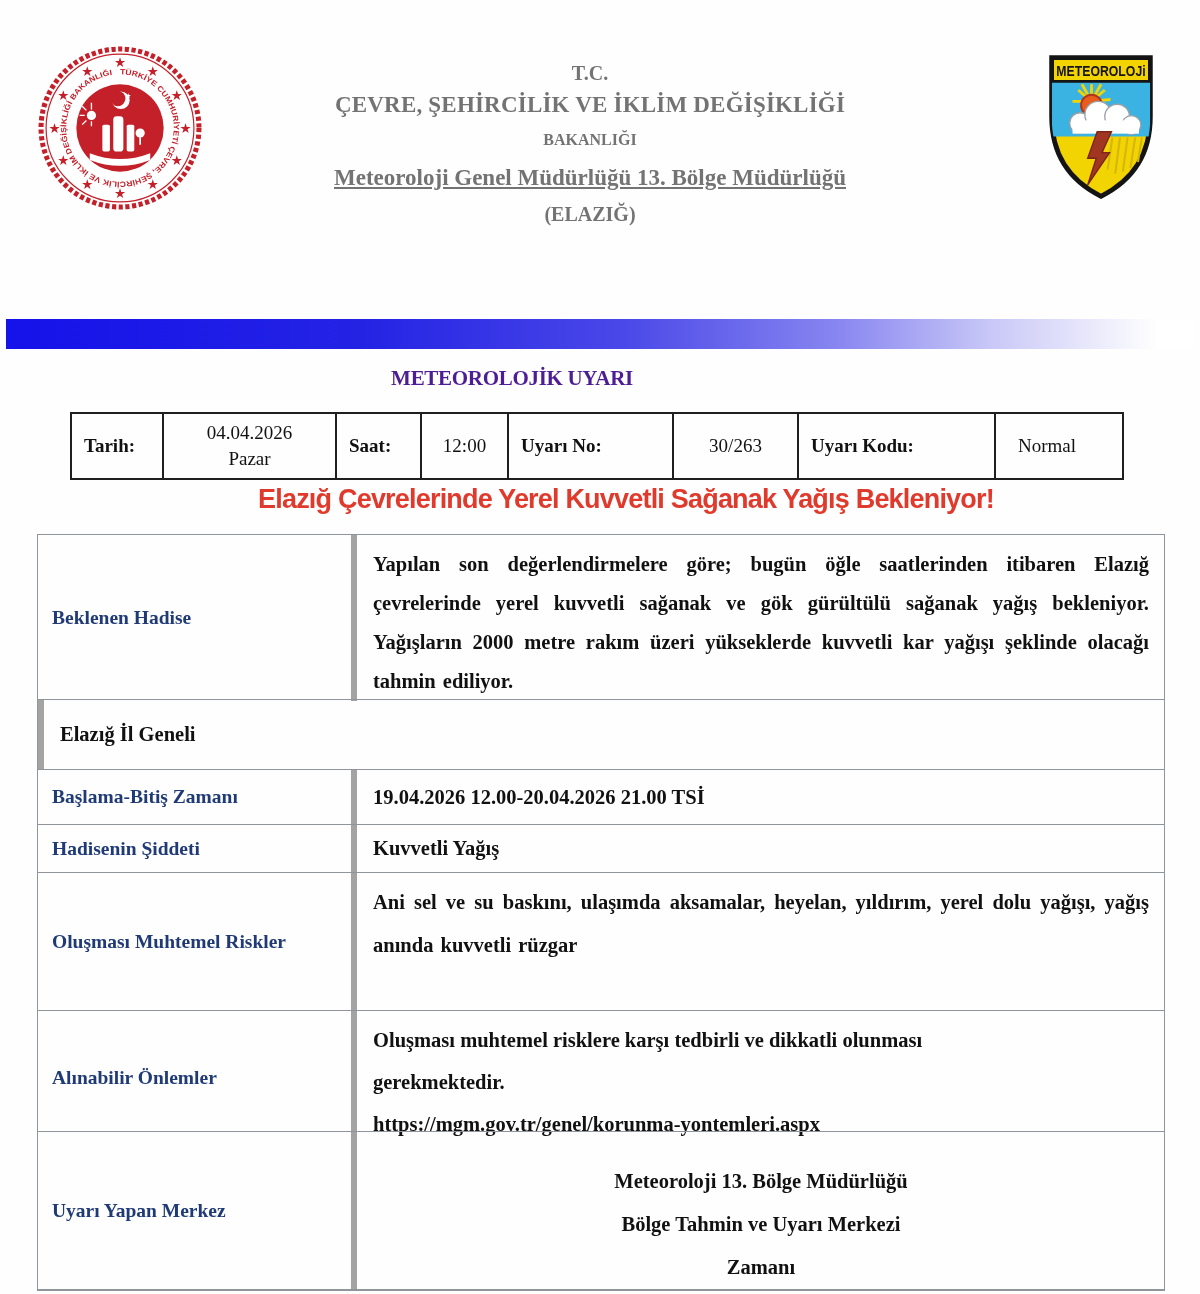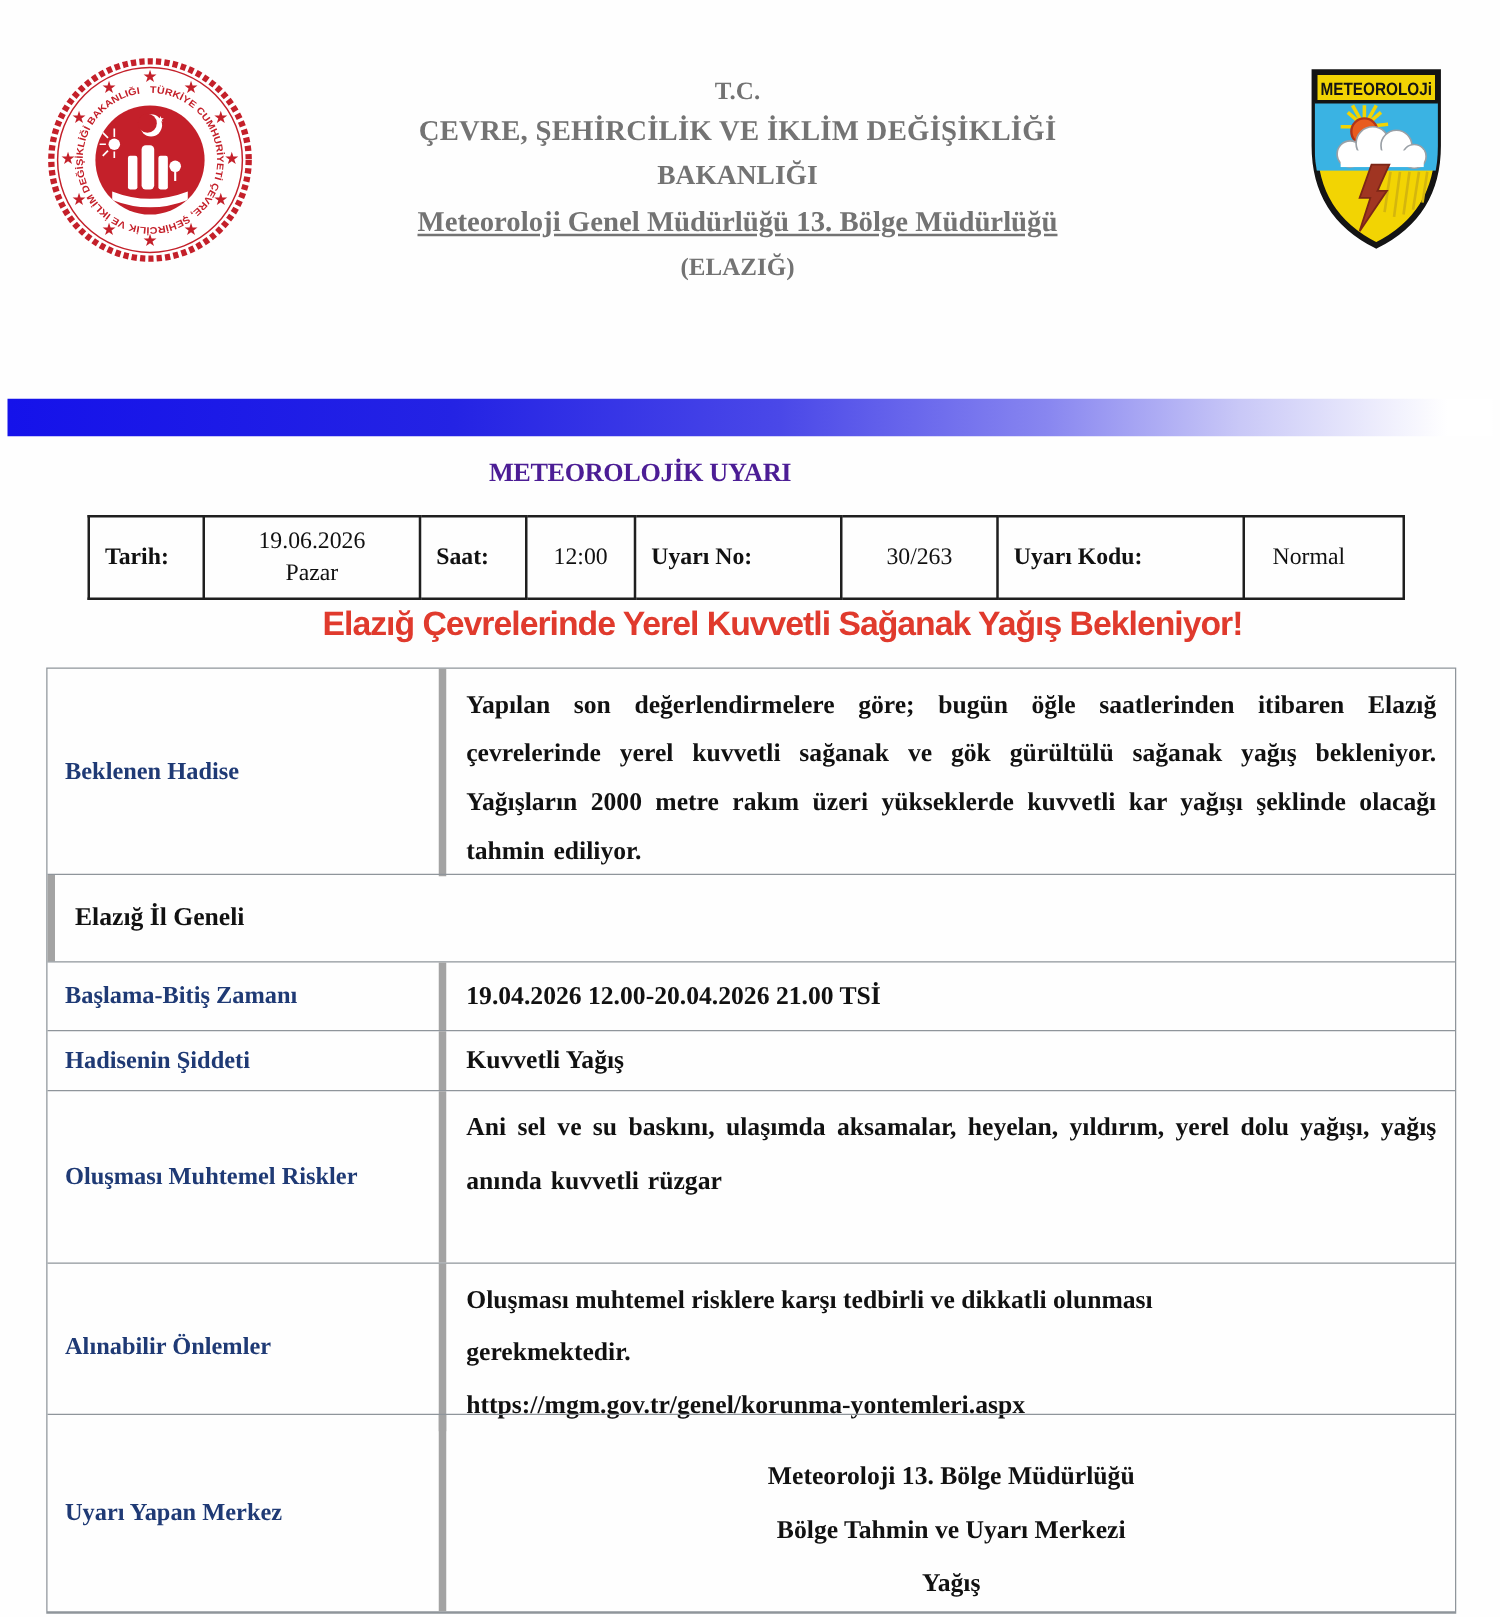--- a/index.html
+++ b/index.html
@@ -12,21 +12,21 @@
   }
   
   .seal{position:absolute;left:36px;top:44px;}
   .shield{position:absolute;left:1044px;top:52px;}
   .header-text{
     position:absolute;left:250px;top:58px;width:680px;
     text-align:center;color:#737373;font-weight:bold;
   }
   .line-tc{font-size:20px;line-height:30px;}
   .line-ministry{font-size:23px;line-height:34px;letter-spacing:.2px;}
-  .line-bakanlik{font-size:22px;line-height:36px;}
+  .line-bakanlik{font-size:16px;line-height:36px;}
   .line-directorate{font-size:23px;line-height:40px;text-decoration:underline;}
   .line-city{font-size:20px;line-height:32px;}
   
   .blue-bar{
     position:absolute;left:6px;top:319px;width:1188px;height:30px;
     background:linear-gradient(90deg,#1512ea 0%,#2423e4 30%,#4a48e8 52%,#8886f0 70%,#c9c8f7 83%,#ffffff 97%);
   }
   
   .section-title{
     position:absolute;left:0;top:366px;width:1024px;
@@ -201,21 +201,21 @@
       <col style="width:165px">
         <col style="width:125px">
       <col style="width:197px">
         <col style="width:128px">
     </colgroup>
     <tbody>
         <tr>
       <td class="lbl">Tarih:</td>
       <td class="val-center">
         <div class="two-line">
-          <div>19.06.2026</div>
+          <div>04.04.2026</div>
           <div>Pazar</div>
         </div>
       </td>
       <td class="lbl">Saat:</td>
       <td class="val-center">12:00</td>
       <td class="lbl">Uyarı No:</td>
       <td class="val-center">30/263</td>
       <td class="lbl">Uyarı Kodu:</td>
       <td class="val-left">Normal</td>
     </tr>
@@ -257,18 +257,18 @@
         <div>gerekmektedir.</div>
         <div class="url-line">https://mgm.gov.tr/genel/korunma-yontemleri.aspx</div>
       </div>
     </div>
 
     <div class="drow r-merkez">
       <div class="dlabel">Uyarı Yapan Merkez</div>
       <div class="dvalue">
         <div>Meteoroloji 13. Bölge Müdürlüğü</div>
         <div>Bölge Tahmin ve Uyarı Merkezi</div>
-        <div>Yağış</div>
+        <div>Zamanı</div>
       </div>
     </div>
 
   </div>
 </div>
 
 </body></html>

